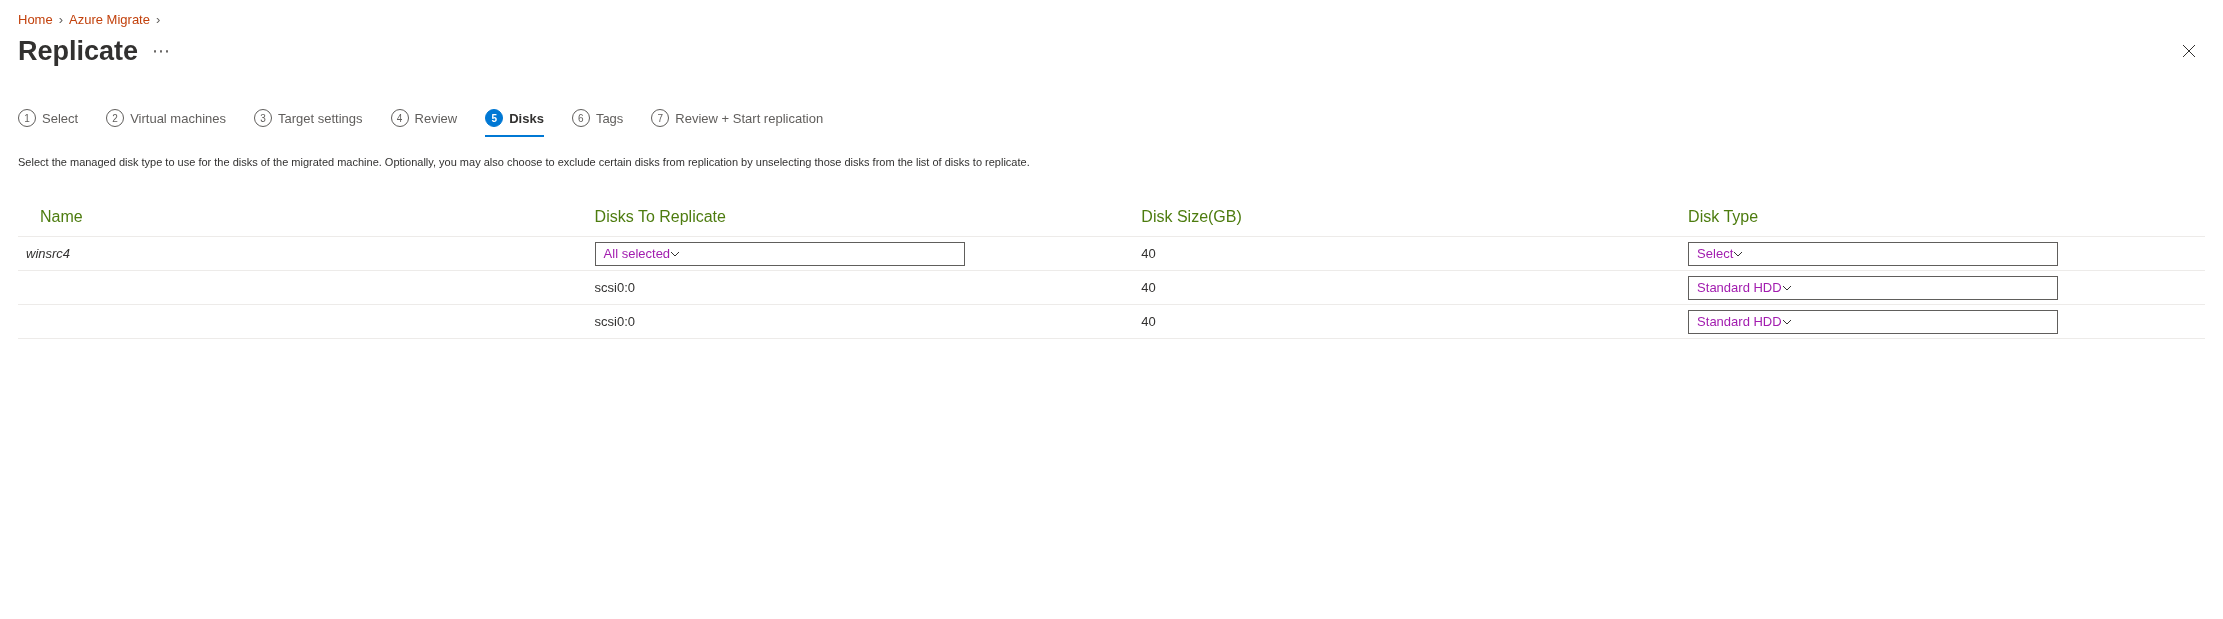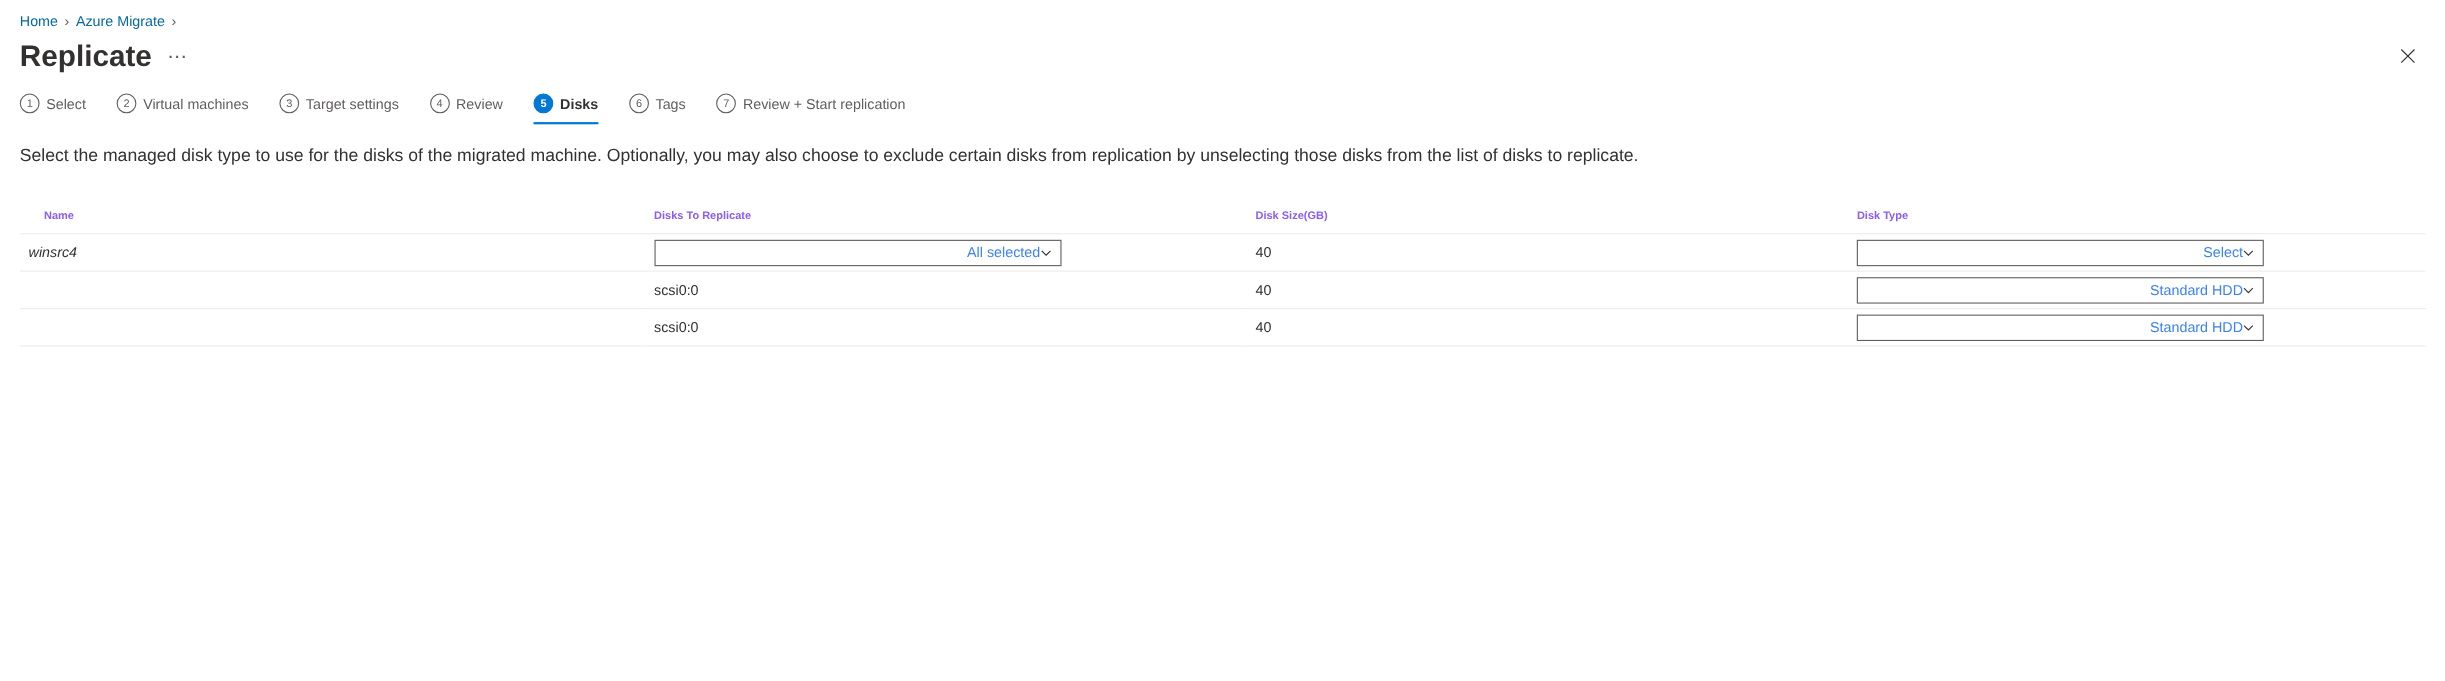--- a/index.html
+++ b/index.html
@@ -11,30 +11,30 @@
       padding: 12px 18px;
     }
     .breadcrumb {
       display: flex;
       align-items: center;
       gap: 6px;
       font-size: 13px;
       margin-bottom: 8px;
     }
     .breadcrumb a {
-      color: #0369a1;
+      color: #c2410c;
       text-decoration: none;
       cursor: pointer;
     }
     .breadcrumb .sep { color: #605e5c; }
     .page-header {
       display: flex;
       align-items: center;
       justify-content: space-between;
-      margin-bottom: 18px;
+      margin-bottom: 42px;
     }
     .page-title-wrap {
       display: flex;
       align-items: center;
       gap: 14px;
     }
     .page-title {
       font-size: 27px;
       font-weight: 600;
       color: #323130;
@@ -87,36 +87,36 @@
       font-size: 10px;
       color: #605e5c;
       flex-shrink: 0;
     }
     .tab.active .step-num {
       background: #0078d4;
       border-color: #0078d4;
       color: #fff;
     }
     .description {
-      font-size: 16px;
+      font-size: 11px;
       color: #323130;
       margin-bottom: 30px;
       line-height: 1.4;
     }
     .disk-table {
       width: 100%;
       border-collapse: collapse;
     }
     .disk-table th {
       text-align: left;
-      font-weight: 700;
-      font-size: 10px;
+      font-weight: 400;
+      font-size: 16px;
       padding: 8px 8px 10px 8px;
       border-bottom: 1px solid #edebe9;
-      color: #8b5cf6;
+      color: #4d7c0f;
     }
     .disk-table th:first-child { padding-left: 22px; }
     .disk-table td {
       padding: 3px 8px;
       border-bottom: 1px solid #edebe9;
       vertical-align: middle;
       font-size: 13px;
       height: 34px;
     }
     .disk-table td:first-child { padding-left: 8px; font-style: italic; }
@@ -125,25 +125,25 @@
     .col-size { width: 25%; margin-top: 37px; }
     .col-type { width: 24%; }
     .select-box {
       width: 100%;
       max-width: 370px;
       height: 24px;
       border: 1px solid #605e5c;
       background: #fff;
       display: flex;
       align-items: center;
-      justify-content: flex-end;
+      justify-content: flex-start;
       padding: 0 8px;
       cursor: pointer;
       font-size: 13px;
-      color: #3b82f6;
+      color: #a21caf;
     }
     .select-box .chev {
       width: 10px;
       height: 10px;
       display: flex;
       align-items: center;
       justify-content: center;
     }
     .select-box .chev svg { width: 10px; height: 6px; }
   </style>

